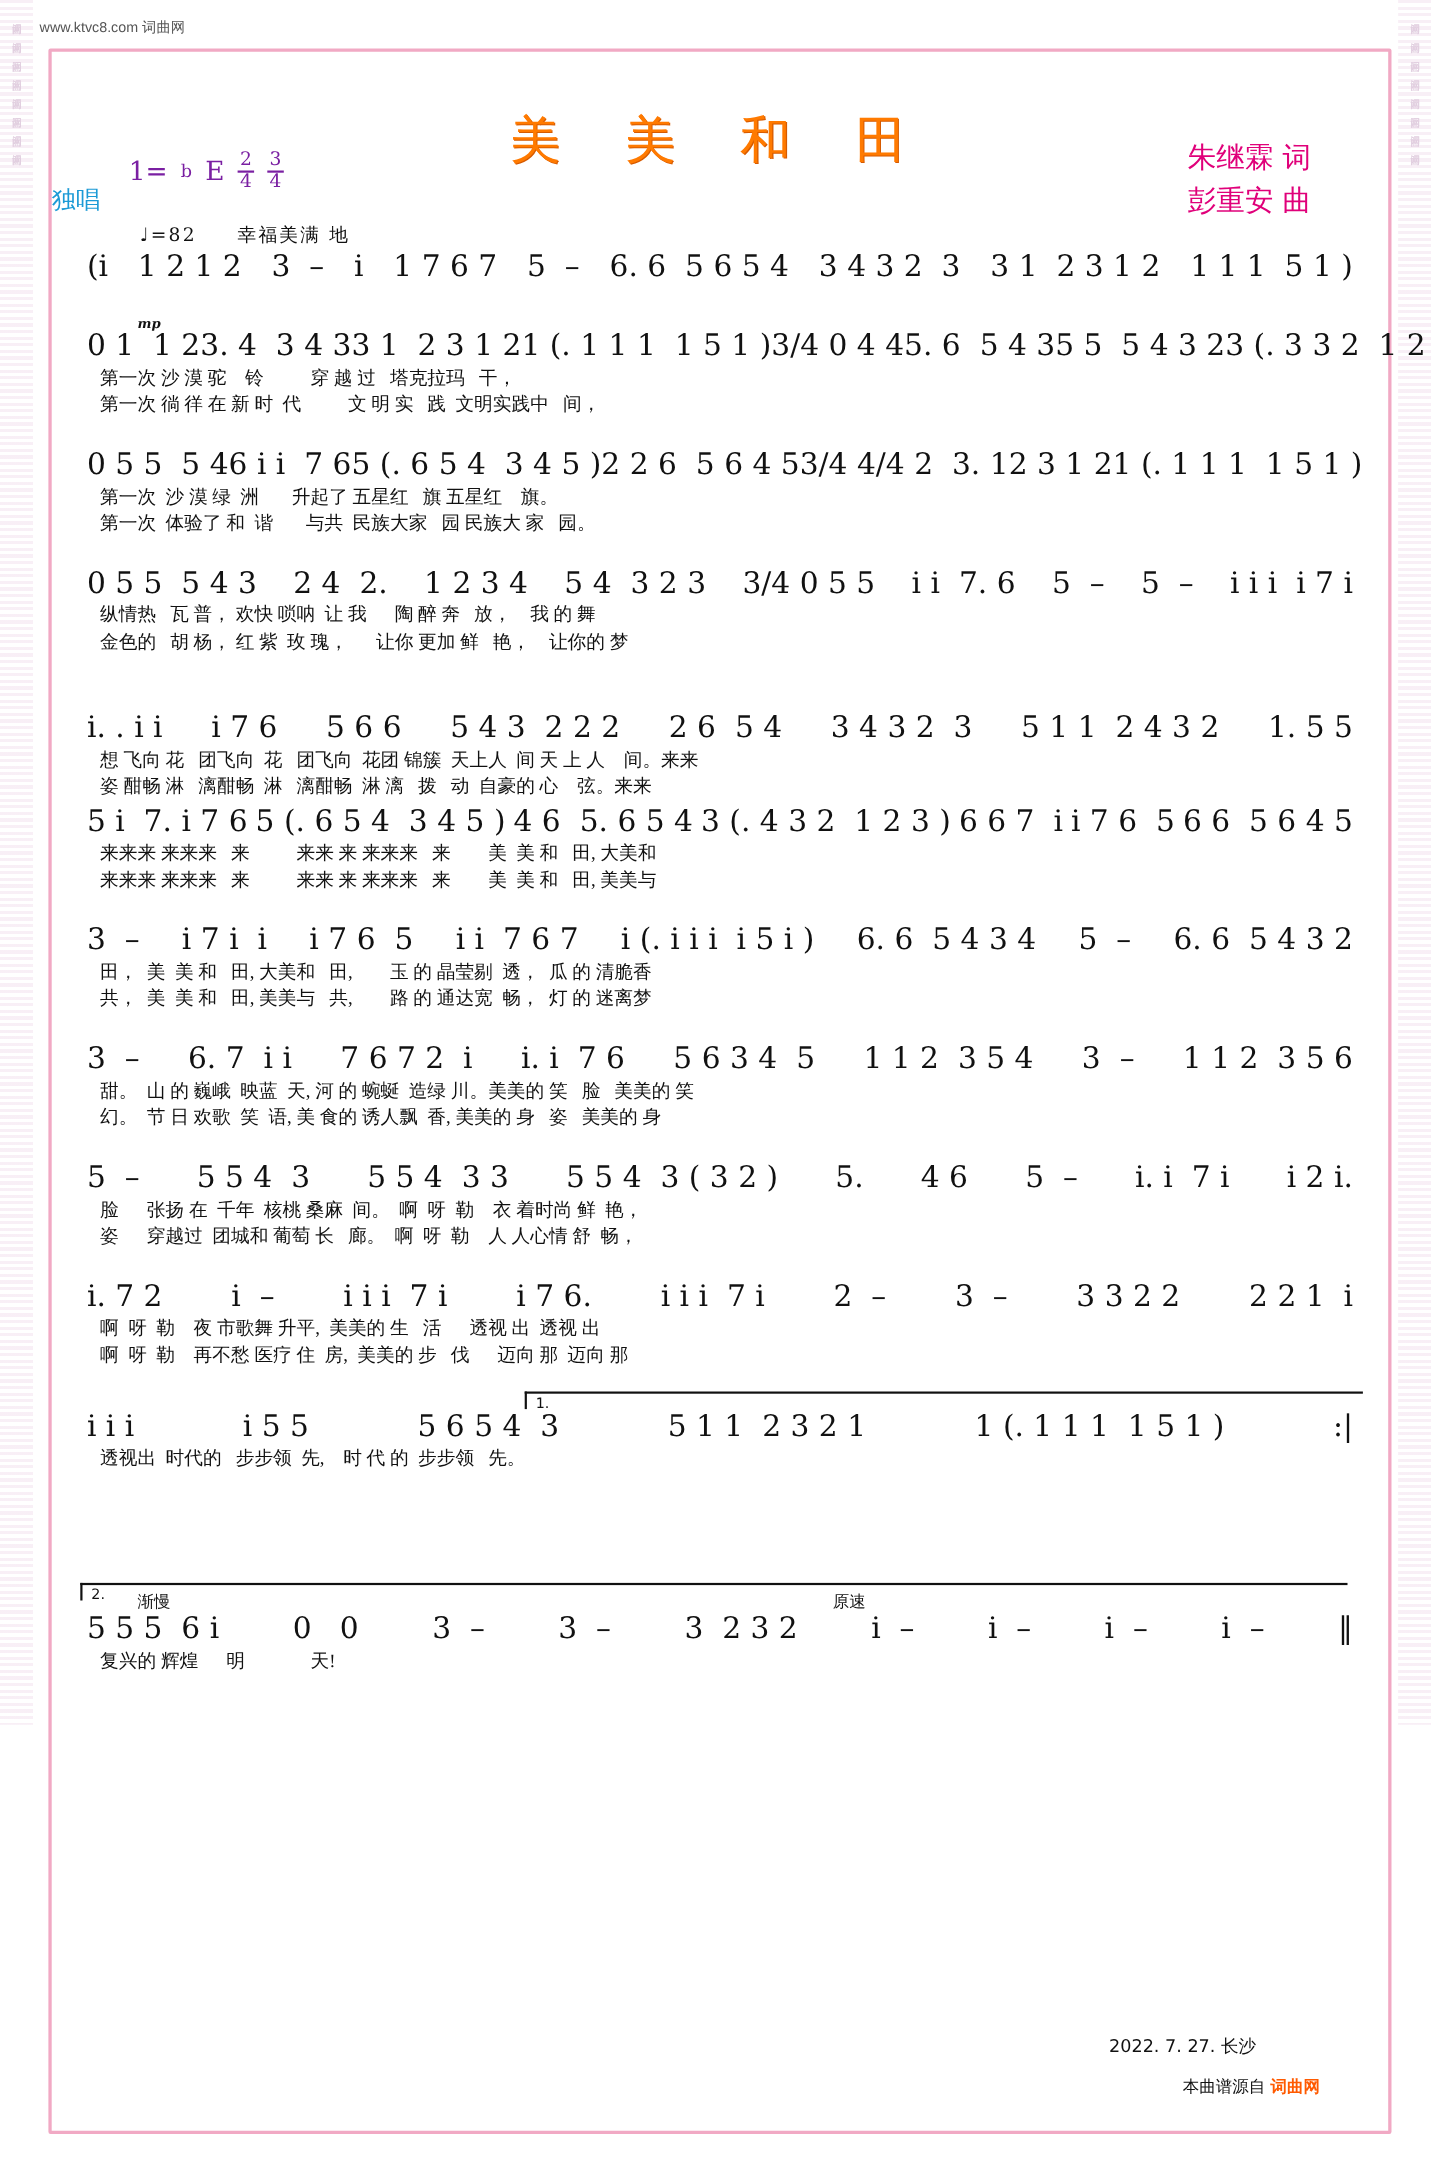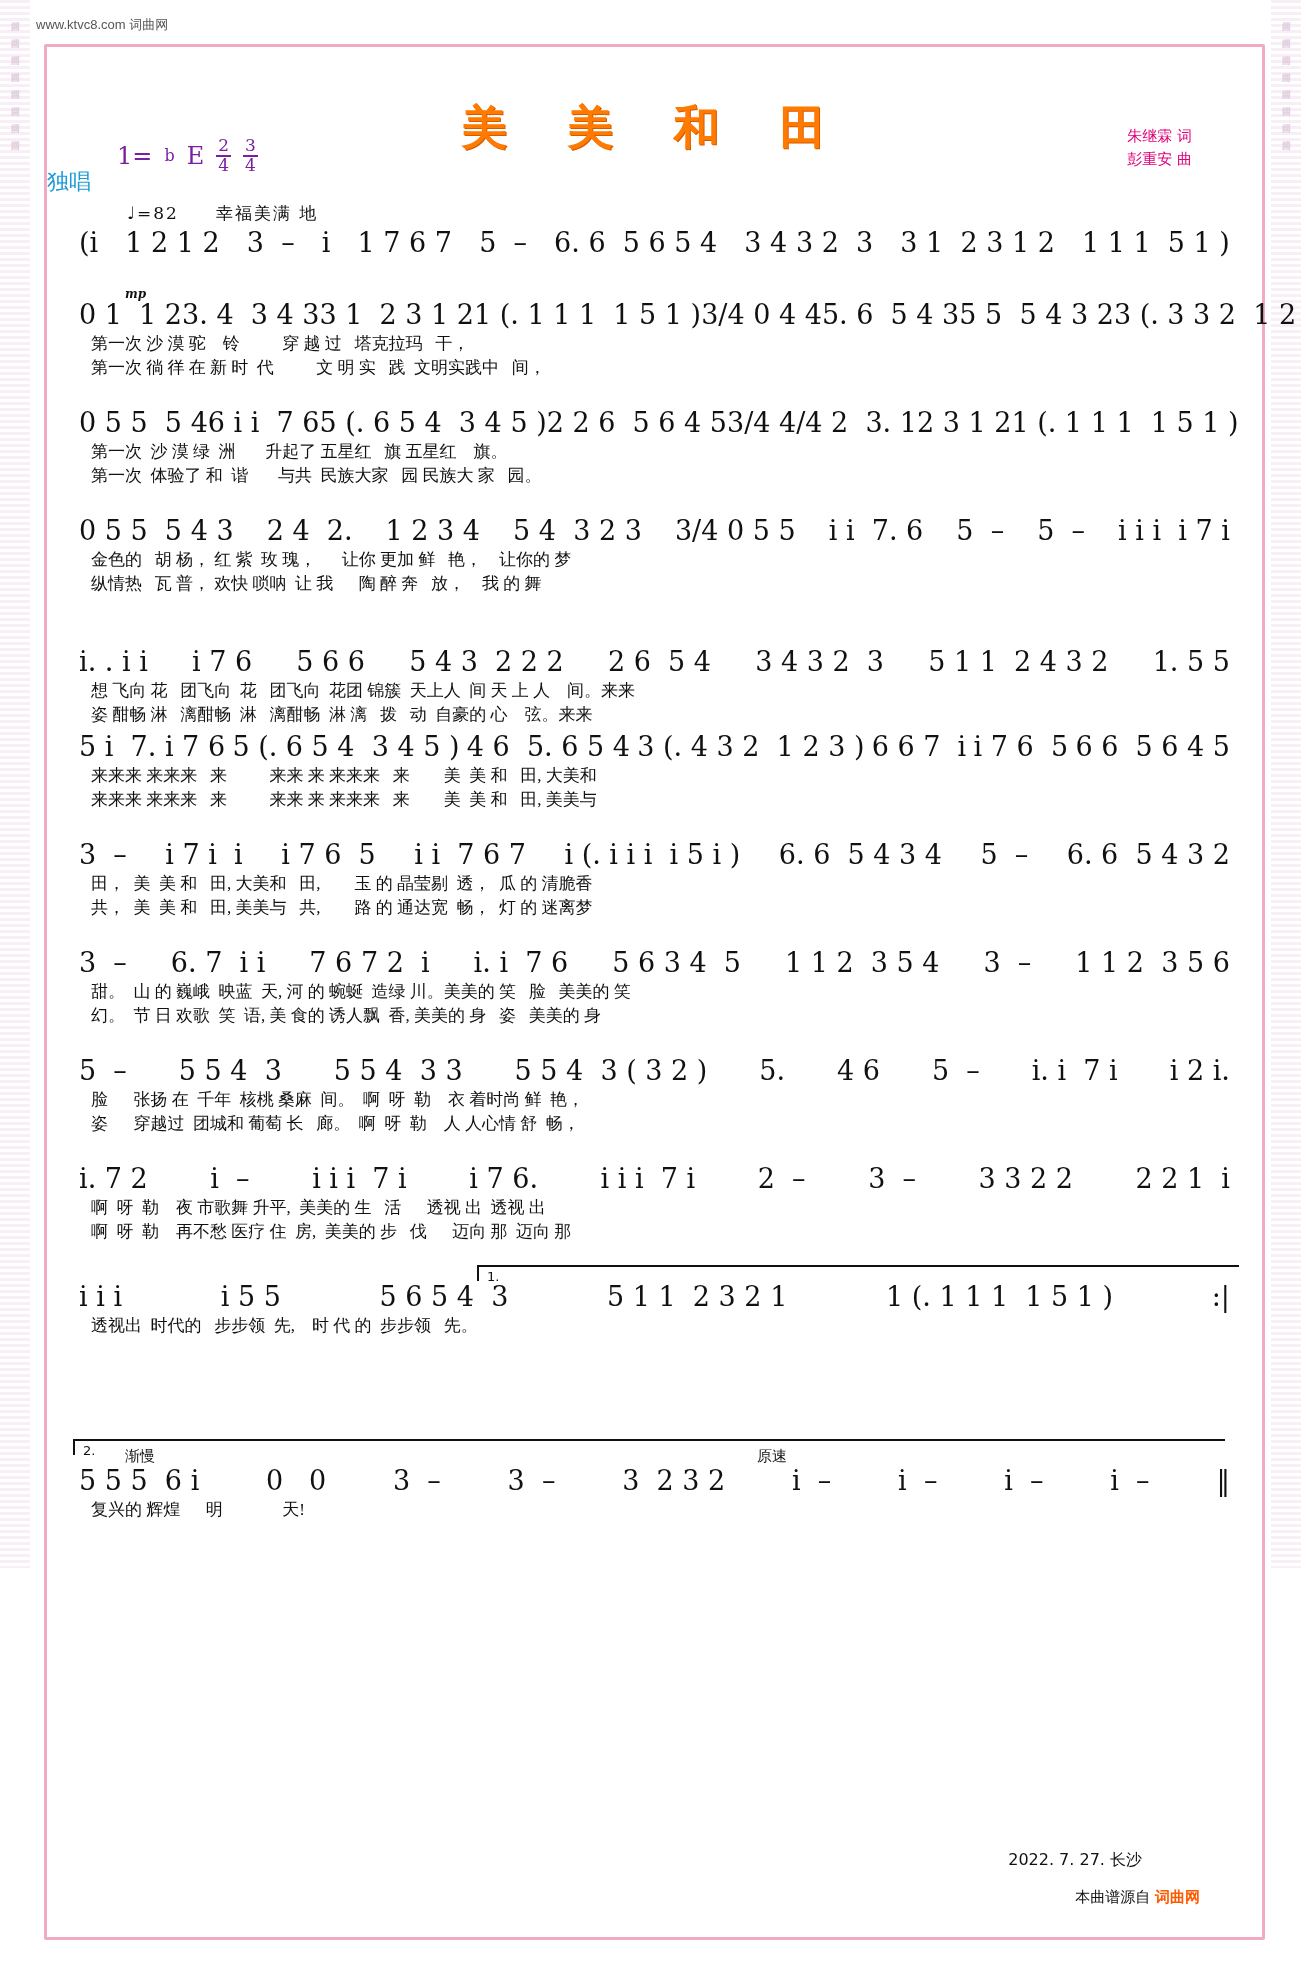--- a/index.html
+++ b/index.html
@@ -28,31 +28,31 @@
   .wmtop{
     position:absolute;left:36px;top:16px;font-size:13px;color:#555;
     font-family:"Liberation Sans",sans-serif;
   }
   .sheet{
     position:absolute;left:44px;top:44px;width:1215px;height:1890px;
     border:3px solid #f1a9c4;border-radius:2px;background:#fff;
   }
   .title{
     position:absolute;left:0;right:0;top:50px;text-align:center;
-    font-size:46px;letter-spacing:22px;color:#ff7a00;font-weight:bold;
+    font-size:46px;letter-spacing:22px;color:#ff7a00;font-weight:normal;
     font-family:"DejaVu Sans",sans-serif;
     text-shadow:1px 1px 0 #d65a00;
   }
   .subtitle{
     position:absolute;left:0;right:0;top:120px;text-align:left;
     font-size:22px;color:#1b9ad6;font-family:"DejaVu Sans",sans-serif;
   }
   .credits{
     position:absolute;right:70px;top:78px;text-align:left;
-    font-size:15px;color:#e0007a;line-height:1.5;
+    font-size:26px;color:#e0007a;line-height:1.5;
     font-family:"DejaVu Sans",sans-serif;
   }
   .keysig{
     position:absolute;left:70px;top:90px;font-size:24px;color:#7a1fa2;
     font-family:"DejaVu Serif",serif;display:flex;align-items:center;gap:12px;
   }
   .keysig .flat{vertical-align:super;font-size:16px;}
   .frac{display:inline-block;text-align:center;font-size:17px;line-height:1.05;}
   .frac span{display:block;}
   .frac .num{border-bottom:2px solid #7a1fa2;padding:0 2px;}
@@ -210,22 +210,22 @@
         <span class="cell">0 5 5  5 4 3</span>
         <span class="cell">2 4  2.</span>
         <span class="cell">1 2 3 4</span>
         <span class="cell">5 4  3 2 3</span>
         <span class="cell">3/4 0 5 5</span>
         <span class="cell">i i  7. 6</span>
         <span class="cell">5  –</span>
         <span class="cell">5  –</span>
         <span class="cell">i i i  i 7 i</span>
       </div>
+      <div class="lyr lyr2">纵情热   瓦 普， 欢快 唢呐  让 我      陶 醉 奔   放，    我 的 舞</div>
       <div class="lyr">金色的   胡 杨， 红 紫  玫 瑰，      让你 更加 鲜   艳，    让你的 梦</div>
-      <div class="lyr lyr2">纵情热   瓦 普， 欢快 唢呐  让 我      陶 醉 奔   放，    我 的 舞</div>
     </div>
 
     <div class="system" style="top:576px;margin-top:23px;">
       <div class="notes">
         <span class="cell">i. . i i</span>
         <span class="cell">i 7 6</span>
         <span class="cell">5 6 6</span>
         <span class="cell">5 4 3  2 2 2</span>
         <span class="cell">2 6  5 4</span>
         <span class="cell">3 4 3 2  3</span>

